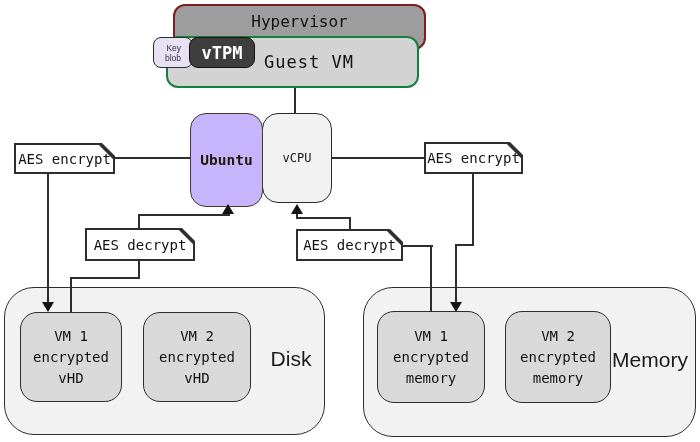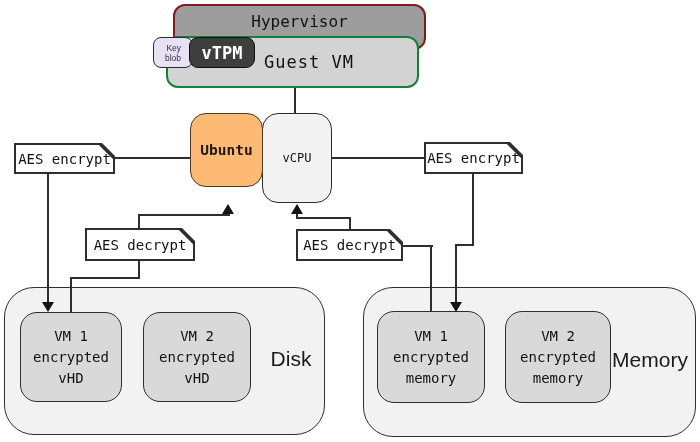--- a/index.html
+++ b/index.html
@@ -19,21 +19,21 @@
   .guestvm .lbl{position:absolute;left:96px;top:14px;}
   .keyblob{left:153px;top:37px;width:40px;height:31px;background:#e7e1f3;
     border:1.5px solid #2b2b2b;border-radius:8px;z-index:3;
     font-family:"Liberation Sans",sans-serif;font-size:8.5px;line-height:10px;
     color:#2f2f3f;text-align:right;}
   .vtpm{left:189px;top:37px;width:66px;height:31px;background:#3e3e3e;
     border:1.5px solid #101010;border-radius:9px;z-index:4;color:#fff;
     font-size:17px;font-weight:bold;}
 
   
-  .ubuntu{left:190px;top:113px;width:73px;height:74px;background:#fdba74;
+  .ubuntu{left:190px;top:113px;width:73px;height:94px;background:#c4b5fd;
     border:1.5px solid #4a3823;border-radius:16px;z-index:2;
     font-size:14.5px;font-weight:600;color:#231709;}
   .vcpu{left:262px;top:113px;width:70px;height:90px;background:#f2f2f2;
     border:1.5px solid #2b2b2b;border-radius:16px;z-index:1;font-size:12px;}
 
   
   .aes{z-index:5;font-size:14px;
     clip-path:polygon(0 0, calc(100% - 13px) 0, 100% 13px, 100% 100%, 0 100%);
     background:#2e2e2e;}
   .aes .fill{position:absolute;inset:1.6px;background:#ffffff;

